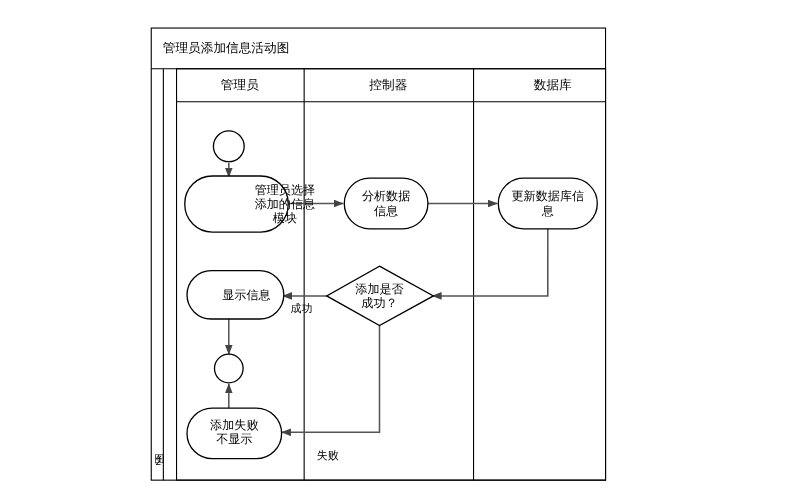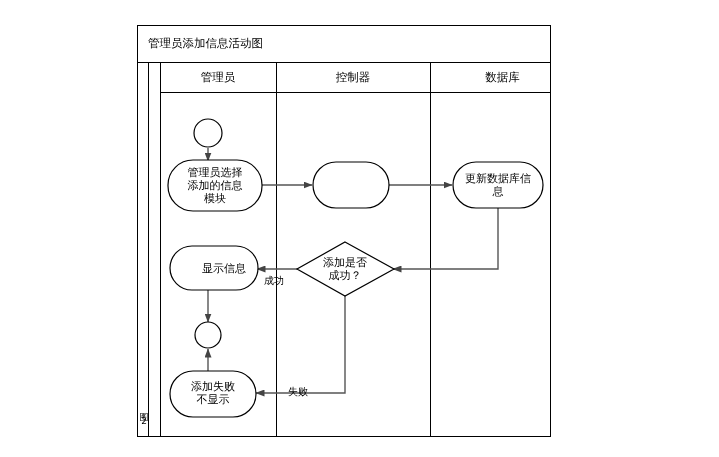--- a/index.html
+++ b/index.html
@@ -120,35 +120,37 @@
 
     <rect x="170" y="371" width="86" height="46" rx="23" ry="23" fill="#ffffff" stroke="#000000" stroke-width="1.2"></rect>
   </svg>
 
   <div class="title-text" style="left:148px; top:36px;">管理员添加信息活动图</div>
 
   <div class="lane-header-text" style="left:160px; top:70px; width:116px;">管理员</div>
   <div class="lane-header-text" style="left:276px; top:70px; width:154px;font-family:Liberation Serif, serif;">控制器</div>
   <div class="lane-header-text" style="left:430px; top:70px; width:121px;margin-left:12px;">数据库</div>
 
-  <div class="node-text" style="left:168px; top:166px; width:94px;">管理员选择
+  <div class="node-text" style="left:168px; top:166px; width:94px;padding-left:44px;">管理员选择
 添加的信息
 模块</div>
 
+  <div class="node-text" style="left:313px; top:172px; width:76px;">分析数据
+信息</div>
 
   <div class="node-text" style="left:310px; top:256px; width:70px;">添加是否
 成功？</div>
 
   <div class="node-text" style="left:452px; top:172px; width:92px;">更新数据库信
 息</div>
 
   <div class="node-text" style="left:170px; top:262px; width:108px;">显示信息</div>
 
   <div class="node-text" style="left:170px; top:380px; width:86px;text-align:center;">添加失败
 不显示</div>
 
   <div class="edge-label" style="left:264px; top:274px;">成功</div>
 
-  <div class="edge-label" style="left:288px; top:385px;">失败</div>
+  <div class="edge-label" style="left:288px; top:407px;">失败</div>
 
   <div class="margin-text" style="left:139px; top:406px;">图 2</div>
 
 </div>
 
 </body></html>

